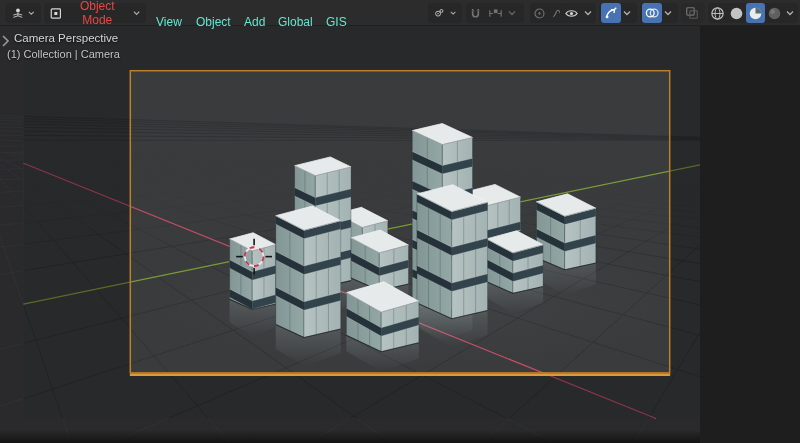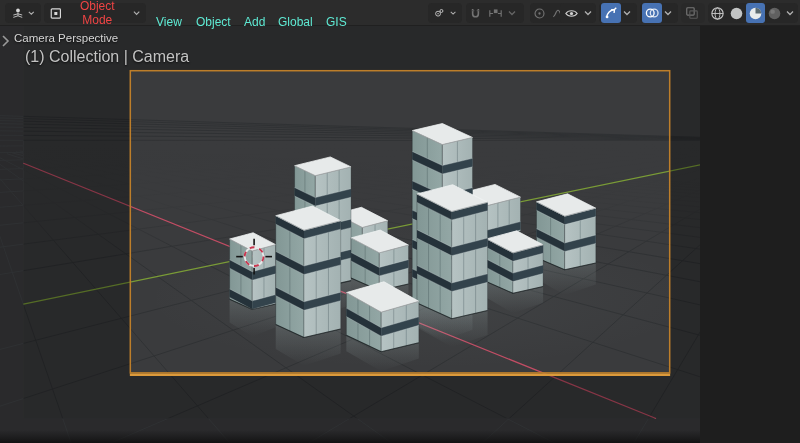--- a/index.html
+++ b/index.html
@@ -21,21 +21,21 @@
   .sgroup{position:absolute;top:3px;height:20px;background:#272727;border-radius:4px;
     display:flex;align-items:center}
   .stile{width:19px;height:20px;display:flex;align-items:center;justify-content:center}
   .ic{display:block}
 
   
   .viewport{position:absolute;top:26px;left:0;width:700px;height:417px;background:#2a2a2c;overflow:hidden}
   #scene{position:absolute;top:0;left:0;display:block}
   .hud1{position:absolute;left:14px;top:6px;color:#d6d6d6;font-size:11.5px;
     text-shadow:0 1px 2px rgba(0,0,0,.75);z-index:4}
-  .hud2{position:absolute;left:25px;top:22px;color:#c3c3c3;font-size:16px;
+  .hud2{position:absolute;left:7px;top:22px;color:#c3c3c3;font-size:11px;
     text-shadow:0 1px 2px rgba(0,0,0,.75);z-index:4}
   .vbtn{position:absolute;left:765px;width:26px;height:26px;border-radius:50%;
     background:rgba(44,46,47,.85);display:flex;align-items:center;justify-content:center;z-index:4}
   .overlaysvg{position:absolute;z-index:4}
   .bottomshade{position:absolute;left:0;bottom:0;width:800px;height:13px;z-index:3;
     background:linear-gradient(to bottom,rgba(16,16,16,0),rgba(16,16,16,.55) 65%,rgba(10,10,10,.75));
     pointer-events:none}
 </style>
 </head>
 <body>

